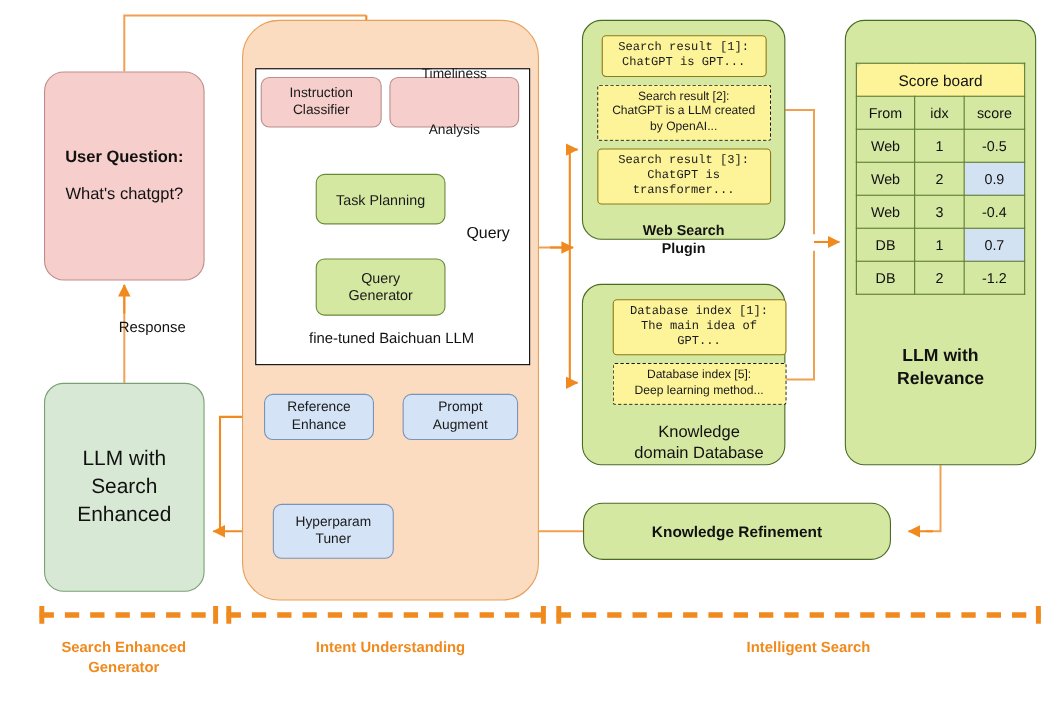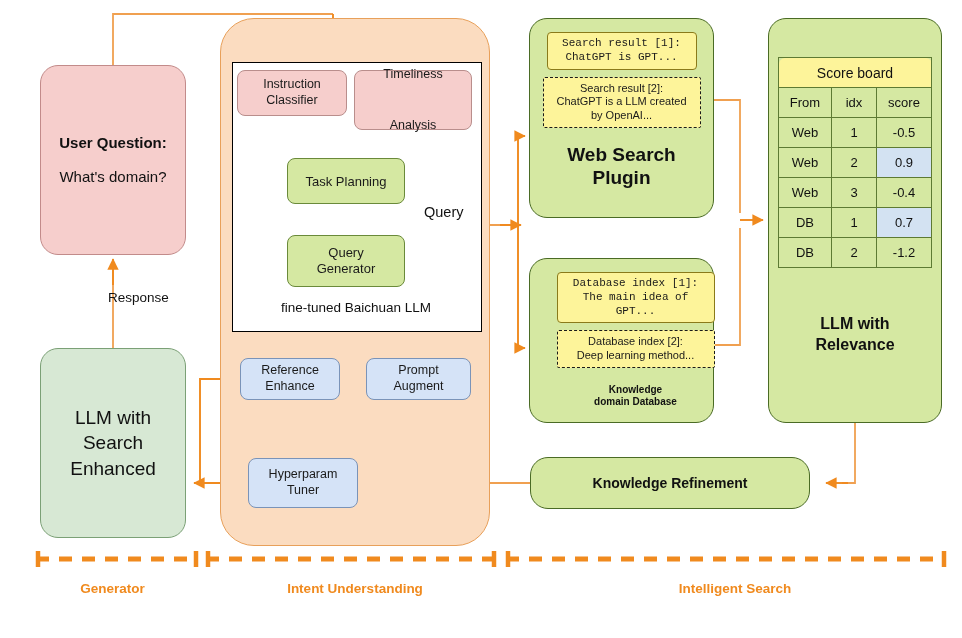--- a/index.html
+++ b/index.html
@@ -107,21 +107,21 @@
     line-height: 1.35;
     padding: 12px 8px;
     gap: 13px;
   }
   #user-question .q-title { font-weight: bold; }
   #instruction-classifier {
     left: 237px; top: 70px; width: 110px; height: 46px;
     font-size: 12.5px; line-height: 1.25;
   }
   #timeliness-analysis {
-    left: 354px; top: 70px; width: 118px; height: 60px;
+    left: 354px; top: 70px; width: 118px; height: 46px;
     font-size: 12.5px; line-height: 1.25; gap: 35px;
   }
   #task-planning {
     left: 287px; top: 158px; width: 118px; height: 46px;
     font-size: 13px;
   }
   #query-generator {
     left: 287px; top: 235px; width: 118px; height: 52px;
     font-size: 13px; line-height: 1.25;
   }
@@ -136,40 +136,40 @@
     left: 108px; top: 290px;
     font-size: 13.5px; color: #111;
     z-index: 7;
   }
   #web-search-plugin {
     left: 529px; top: 18px; width: 185px; height: 200px;
     justify-content: flex-start;
     padding-top: 13px;
   }
   #web-search-plugin .plugin-title {
-    font-size: 19px; font-weight: bold; line-height: 1.2;
+    font-size: 13px; font-weight: bold; line-height: 1.2;
     margin-top: 9px;
   }
   .sr {
     width: 150px;
     font-size: 11px;
     line-height: 1.25;
     padding: 4px 3px;
     margin-bottom: 7px;
     box-sizing: border-box;
   }
   .sr-wide { width: 158px; }
   #knowledge-db {
     left: 529px; top: 258px; width: 185px; height: 165px;
     justify-content: flex-start;
     padding-top: 13px;
     padding-left: 28px;
   }
   #knowledge-db .plugin-title {
-    font-size: 10px; font-weight: bold; line-height: 1.25;
+    font-size: 15px; font-weight: normal; line-height: 1.25;
     margin-top: 9px;
   }
   #llm-relevance {
     left: 768px; top: 18px; width: 174px; height: 405px;
     justify-content: flex-start;
     padding-top: 38px;
   }
   #llm-relevance .rel-title {
     font-size: 16px; font-weight: bold; line-height: 1.3;
     margin-top: 46px;
@@ -338,21 +338,21 @@
     <line x1="944" y1="551" x2="944" y2="567"></line>
   </g>
 </svg>
 
 <div class="node panel-intent"></div>
 <div class="llm-inner-box"></div>
 <div class="llm-inner-label">fine-tuned Baichuan LLM</div>
 
 <div class="node pinkbig" id="user-question">
   <div class="q-title">User Question:</div>
-  <div>What's domain?</div>
+  <div>What's chatgpt?</div>
 </div>
 
 <div id="response-label">Response</div>
 <div id="query-label">Query</div>
 
 <div class="node pink" id="instruction-classifier">
   <div>Instruction</div>
   <div>Classifier</div>
 </div>
 
@@ -388,33 +388,37 @@
 <div class="node greenbig" id="web-search-plugin">
   <div class="sr yellow">
     <div>Search result [1]:</div>
     <div>ChatGPT is GPT...</div>
   </div>
   <div class="sr sr-wide yellow-dash">
     <div>Search result [2]:</div>
     <div>ChatGPT is a LLM created</div>
     <div>by OpenAI...</div>
   </div>
+  <div class="sr sr-wide yellow">
+    <div>Search result [3]:</div>
+    <div>ChatGPT is transformer...</div>
+  </div>
   <div class="plugin-title">
     <div>Web Search</div>
     <div>Plugin</div>
   </div>
 </div>
 
 <div class="node greenbig" id="knowledge-db">
   <div class="sr sr-wide yellow">
     <div>Database index [1]:</div>
     <div>The main idea of GPT...</div>
   </div>
   <div class="sr sr-wide yellow-dash">
-    <div>Database index [2]:</div>
+    <div>Database index [5]:</div>
     <div>Deep learning method...</div>
   </div>
   <div class="plugin-title">
     <div>Knowledge</div>
     <div>domain Database</div>
   </div>
 </div>
 
 <div class="node greenbig" id="llm-relevance">
   <table id="score-table">
@@ -464,16 +468,17 @@
   <div>Knowledge Refinement</div>
 </div>
 
 <div class="node greensoft" id="llm-search-enhanced">
   <div>LLM with</div>
   <div>Search</div>
   <div>Enhanced</div>
 </div>
 
 <div class="bracket-label" id="lbl-search-enhanced">
+  <div>Search Enhanced</div>
   <div>Generator</div>
 </div>
 <div class="bracket-label" id="lbl-intent">Intent Understanding</div>
 <div class="bracket-label" id="lbl-intelligent">Intelligent Search</div>
 
 </body></html>

